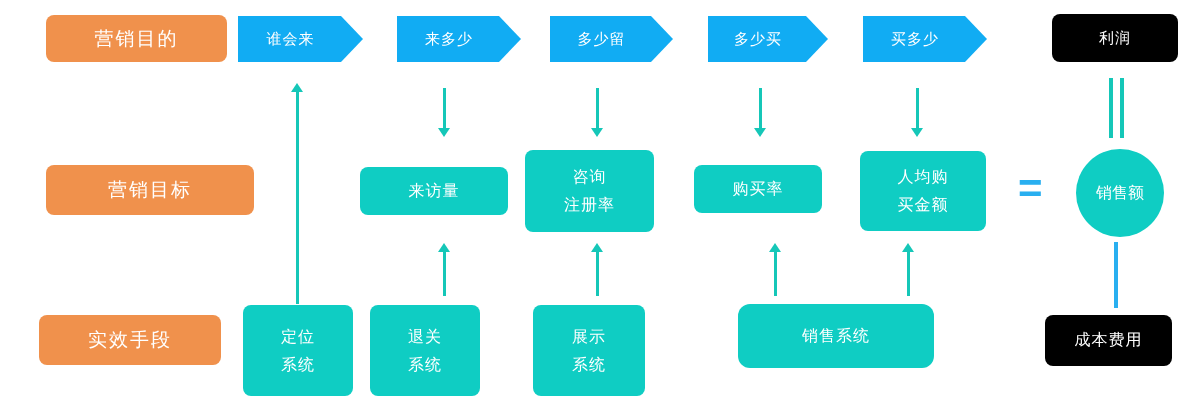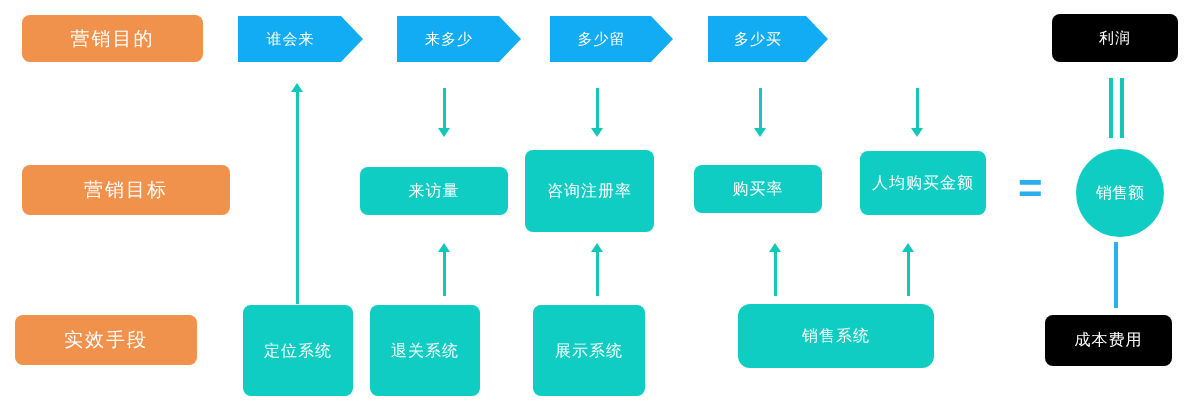--- a/index.html
+++ b/index.html
@@ -19,20 +19,21 @@
     text-align: center;
     color: #ffffff;
     box-sizing: border-box;
     white-space: nowrap;
   }
   .orange {
     background: #F0914C;
     border-radius: 8px;
     font-size: 19px;
     letter-spacing: 2px;
+    margin-left: 24px;
   }
   .chevron {
     background: #11ACF3;
     clip-path: polygon(0 0, calc(100% - 22px) 0, 100% 50%, calc(100% - 22px) 100%, 0 100%);
     padding-right: 20px;
     font-size: 15px;
     letter-spacing: 1px;
   }
   .bluebox {
     background: #000000;
@@ -50,21 +51,21 @@
     background: #000000;
     border-radius: 8px;
     font-size: 16px;
     letter-spacing: 1px;
   }
   .circle {
     background: #0FCDC3;
     border-radius: 50%;
     font-size: 16px;
   }
-  .two-line { line-height: 28px; }
+  .two-line { flex-direction: column; line-height: 28px; }
   .equals {
     position: absolute;
     color: #29AFF0;
     font-size: 42px;
     font-weight: bold;
     line-height: 1;
   }
   
   .vline {
     position: absolute;
@@ -98,32 +99,33 @@
 <div id="canvas">
 
   <div class="node orange" style="left:22px; top:15px; width:181px; height:47px;">营销目的</div>
   <div class="node orange" style="left:22px; top:165px; width:208px; height:50px;">营销目标</div>
   <div class="node orange" style="left:15px; top:315px; width:182px; height:50px;font-family:Liberation Mono, monospace;">实效手段</div>
 
   <div class="node chevron" style="left:238px; top:16px; width:125px; height:46px;">谁会来</div>
   <div class="node chevron" style="left:397px; top:16px; width:124px; height:46px;">来多少</div>
   <div class="node chevron" style="left:550px; top:16px; width:123px; height:46px;">多少留</div>
   <div class="node chevron" style="left:708px; top:16px; width:120px; height:46px;">多少买</div>
+  <div class="node chevron" style="left:863px; top:16px; width:124px; height:46px;">买多少</div>
   <div class="node bluebox" style="left:1052px; top:14px; width:126px; height:48px;">利润</div>
 
   <div class="node teal" style="left:360px; top:167px; width:148px; height:48px;">来访量</div>
 
   <div class="node teal two-line" style="left:525px; top:150px; width:129px; height:82px;">
     <span>咨询</span>
     <span>注册率</span>
   </div>
 
   <div class="node teal" style="left:694px; top:165px; width:128px; height:48px;">购买率</div>
 
-  <div class="node teal two-line" style="left:860px; top:151px; width:126px; height:64px;">
+  <div class="node teal two-line" style="left:860px; top:151px; width:126px; height:80px;">
     <span>人均购</span>
     <span>买金额</span>
   </div>
 
   <div class="equals" style="left:1018px; top:168px;">=</div>
 
   <div class="node circle" style="left:1076px; top:149px; width:88px; height:88px;">销售额</div>
 
   <div class="node teal two-line" style="left:243px; top:305px; width:110px; height:91px;">
     <span>定位</span>

